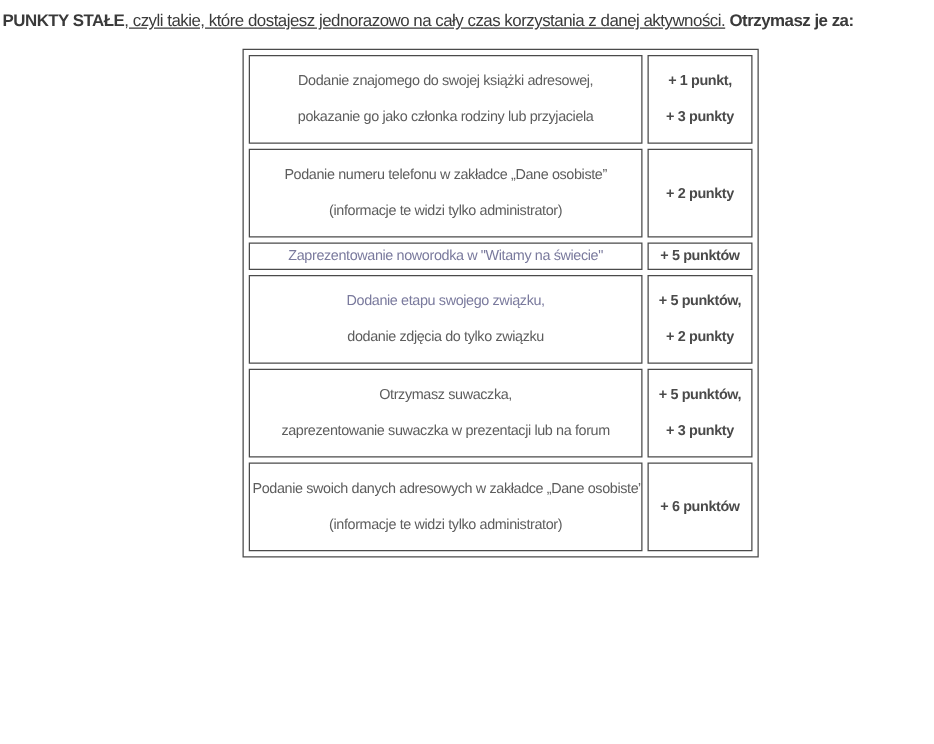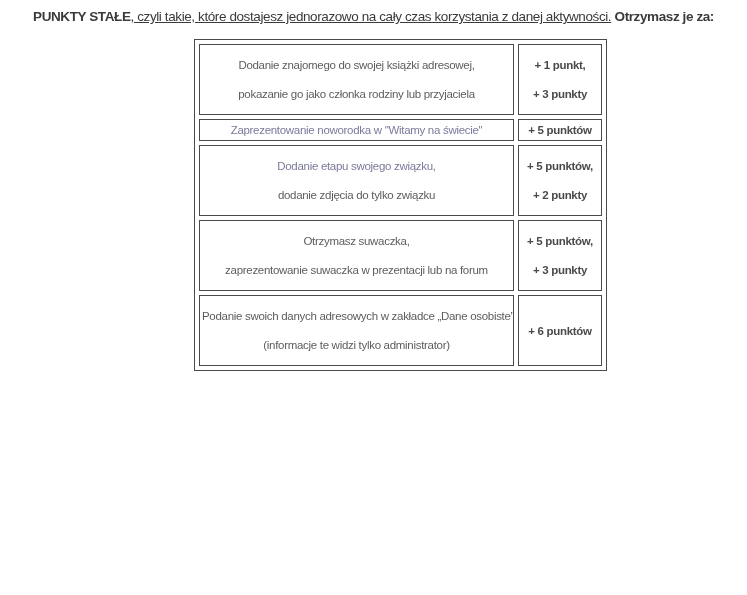--- a/index.html
+++ b/index.html
@@ -15,21 +15,20 @@
   }
   .intro {
     margin: 0;
     padding: 8px 2px 0 2px;
     font-size: 13.5px;
     line-height: 18px;
     letter-spacing: -0.4px;
     color: #3a3a3a;
     font-weight: bold;
     white-space: nowrap;
-    text-align: center;
   }
   .intro .underlined {
     font-weight: normal;
     text-decoration: underline;
     color: #3a3a3a;
     cursor: pointer;
   }
   table.points-table {
     border-collapse: separate;
     border-spacing: 4px;
@@ -77,20 +76,29 @@
     <td class="desc">
             <p>Dodanie znajomego do swojej książki adresowej,</p>
             <p>pokazanie go jako członka rodziny lub przyjaciela</p>
           </td>
     <td class="pts">
             <p>+ 1 punkt,</p>
             <p>+ 3 punkty</p>
           </td>
   </tr>
 
+  <tr class="tall">
+    <td class="desc">
+            <p>Podanie numeru telefonu w zakładce „Dane osobiste”</p>
+            <p>(informacje te widzi tylko administrator)</p>
+          </td>
+    <td class="pts">
+            <p>+ 2 punkty</p>
+          </td>
+  </tr>
 
 
   <tr class="short">
     <td class="desc">
             <p class="link">Zaprezentowanie noworodka w "Witamy na świecie"</p>
           </td>
     <td class="pts">
             <p>+ 5 punktów</p>
           </td>
   </tr>

